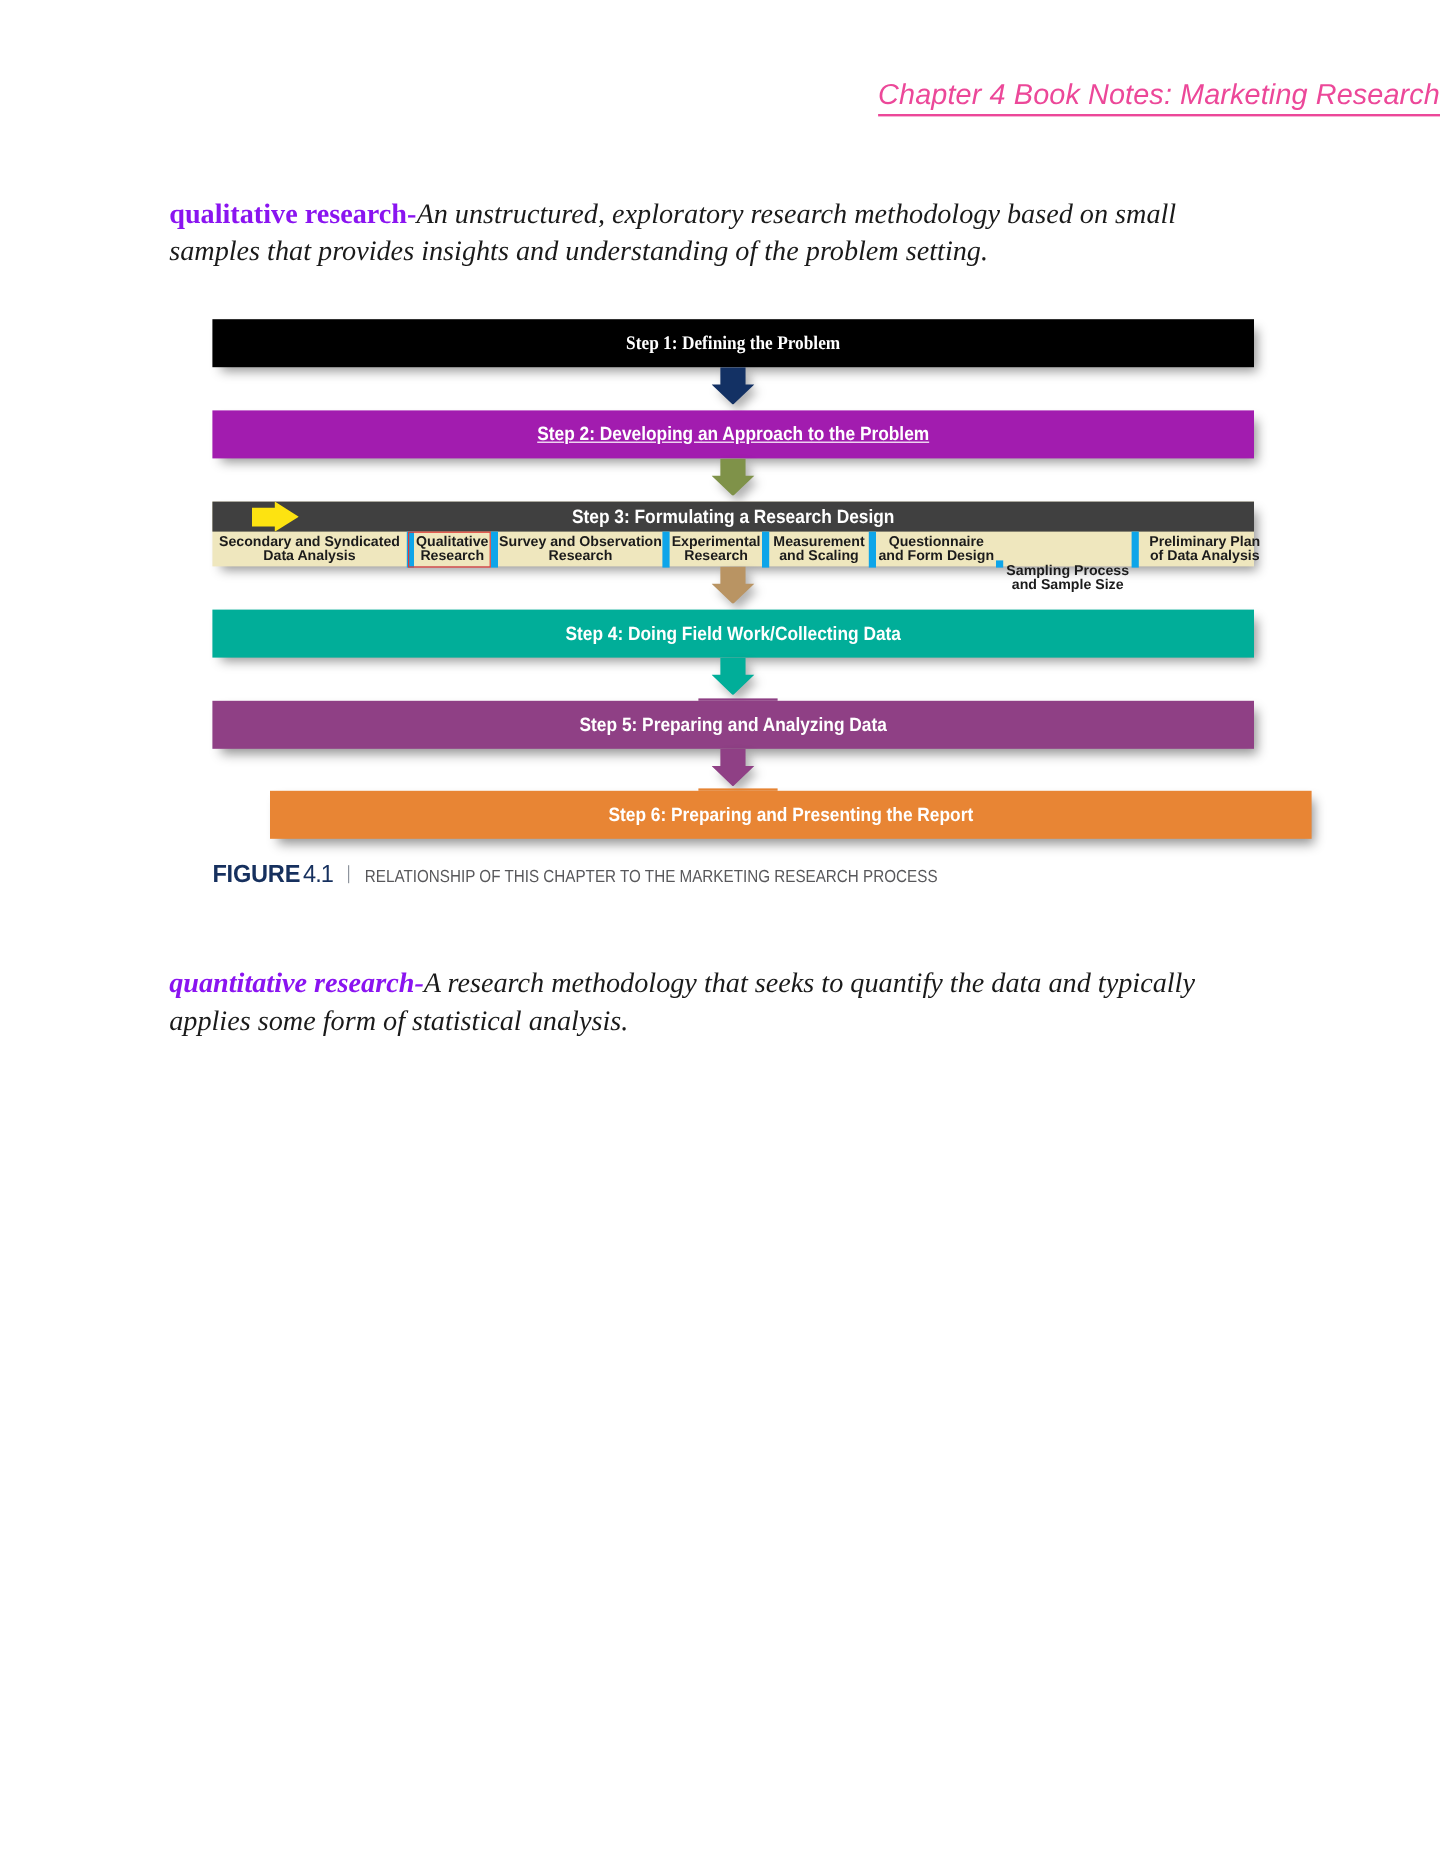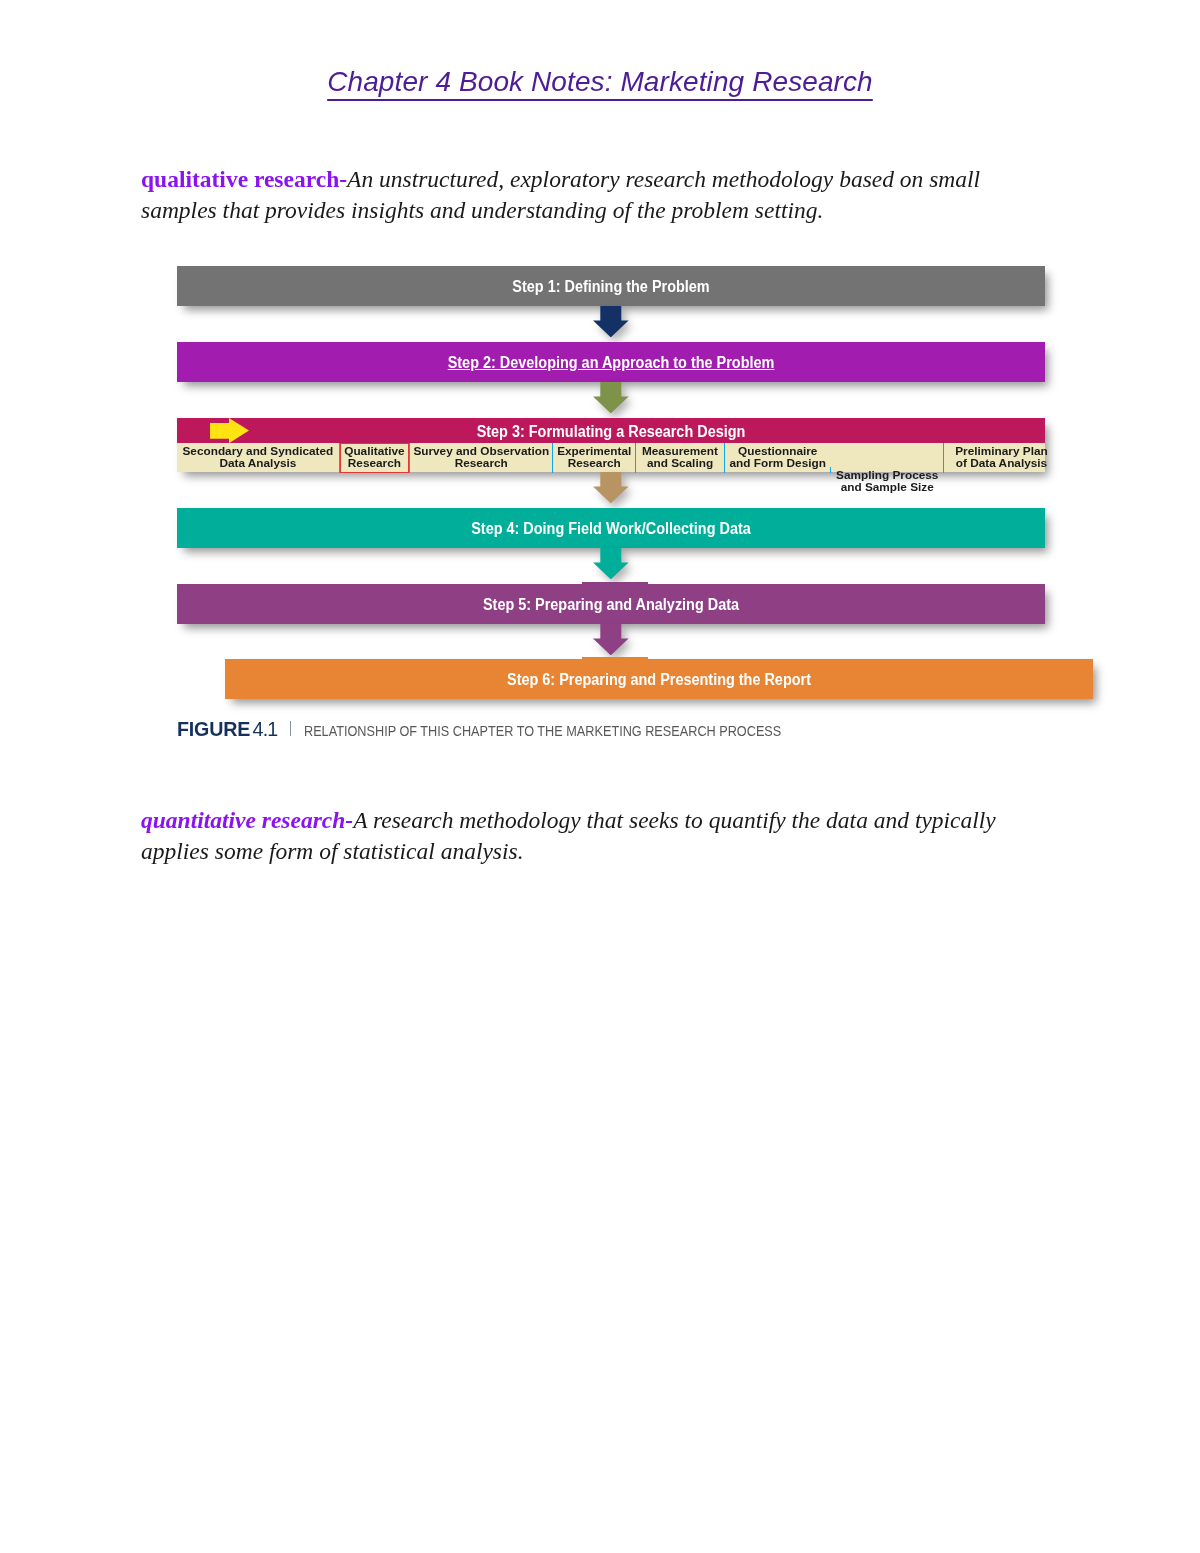--- a/index.html
+++ b/index.html
@@ -1,23 +1,23 @@
 <!DOCTYPE html>
 <html><head>
 <meta charset="utf-8">
 <title>Chapter 4 Book Notes: Marketing Research</title>
 <style>
   html,body{margin:0;padding:0;}
   body{width:1200px;height:1553px;background:#ffffff;overflow:hidden;
        font-family:"Liberation Serif",serif;}
   .page{position:relative;width:1200px;height:1553px;}
   
-  .doc-title{position:absolute;left:0;top:66px;width:1200px;text-align:center;
+  .doc-title{position:absolute;left:0;top:66px;width:1200px;text-align:right;
     font-family:"Liberation Sans",sans-serif;font-style:italic;font-weight:400;
-    font-size:28px;letter-spacing:0.1px;color:#4c1d95;}
+    font-size:24px;letter-spacing:0.1px;color:#ec4899;}
   .doc-title span{ text-decoration:underline; text-underline-offset:8px; text-decoration-thickness:2px;}
   
   .defpara{position:absolute;left:141px;margin:0;
     font-family:"Liberation Serif",serif;font-style:italic;font-size:23.5px;
     line-height:31px;color:#1a1a1a;}
   .p1{top:163.5px;width:860px;}
   .p2{top:804.5px;width:880px;}
   .term{color:#8A14F0;font-weight:700;font-style:normal;}
   .term-i{color:#8A14F0;font-weight:700;font-style:italic;}
   
@@ -32,21 +32,21 @@
   .bar2{top:76px;background:#7F9249;}
   .bar3{top:152px;height:54px;background:#EFE7BE;}
   .bar4{top:242px;background:#01AE99;}
   .bar5{top:318px;background:#8F4085;}
   .bar6{top:393px;background:#E88534;margin-left:48px;}
   .bar3top{position:relative;height:24.6px;line-height:28.2px;background:#B99463;}
   .bar3cols{position:relative;height:30px;display:flex;border-radius:12px;}
   .bar3cols div{box-sizing:border-box;display:block;flex:0 0 auto;
     text-align:center;color:#1b1b1b;font-size:11.8px;
     line-height:12.8px;padding-top:2px;font-weight:700;
-    border-left:1px solid #0ea5e9;}
+    border-left:6px solid #0ea5e9;}
   .bar3cols div:first-child{border-left:none;}
   .ypointer{position:absolute;left:33px;top:0px;width:39px;height:25.2px;fill:#FDE311;}
   .redbox{position:absolute;left:163.4px;top:24.8px;width:68.8px;height:29.9px;
     border:1.8px solid #E03A36;box-sizing:border-box;}
   .conn{position:absolute;width:35.6px;height:31.4px;left:416px;
     filter:drop-shadow(4px 5px 4px rgba(0,0,0,.30));}
   .conn path{fill:currentColor;}
   .c1{top:39.6px;color:#133164;}
   .c2{top:116px;color:#7F9249;}
   .c3{top:206px;color:#B99463;}
@@ -72,36 +72,36 @@
 
 <div class="page">
   <div class="doc-title"><span>Chapter 4 Book Notes: Marketing Research</span></div>
 
   <p class="defpara p2"><span class="term-i" style="color: rgb(138, 20, 240);">quantitative research-</span><span class="defbody">A research methodology that seeks to quantify the data and typically applies some form of statistical analysis.</span></p>
 
   <p class="defpara p1"><span class="term" style="color: rgb(138, 20, 240);">qualitative research-</span><span class="defbody">An unstructured, exploratory research methodology based on small samples that provides insights and understanding of the problem setting.</span></p>
 
   <div class="figure">
 
-    <div class="bar bar1" style="background: #737373;">
+    <div class="bar bar1" style="background: #000000; font-family: Liberation Serif, serif;">
         <span>Step 1: Defining the Problem</span>
       </div>
     <svg class="conn c1" viewBox="0 0 356 314" style="color: rgb(19, 49, 100);">
         <path d="M73 0 H283 V144 H356 L178 314 L0 144 H73 Z"></path>
       </svg>
 
     <div class="bar bar2" style="background: #a21caf; text-decoration: underline;">
         <span>Step 2: Developing an Approach to the Problem</span>
       </div>
     <svg class="conn c2" viewBox="0 0 356 314" style="color: rgb(127, 146, 73);">
         <path d="M73 0 H283 V144 H356 L178 314 L0 144 H73 Z"></path>
       </svg>
 
     <div class="bar bar3" style="background: rgb(239, 231, 190);">
-      <div class="bar3top" style="background: #be185d;">
+      <div class="bar3top" style="background: #404040;">
         <svg class="ypointer" viewBox="0 0 390 252" style="fill: rgb(253, 227, 17);">
             <path d="M0 51 H190 V0 L390 126 L190 252 V208 H0 Z"></path>
           </svg>
         <span>Step 3: Formulating a Research Design</span>
       </div>
       <div class="bar3cols">
           <div style="width: 161.8px;"><span>Secondary and Syndicated</span><br><span>Data Analysis</span></div>
           <div style="width: 70.2px;"><span>Qualitative</span><br><span>Research</span></div>
           <div style="width: 143.5px;"><span>Survey and Observation</span><br><span>Research</span></div>
           <div style="width: 82.5px;"><span>Experimental</span><br><span>Research</span></div>

